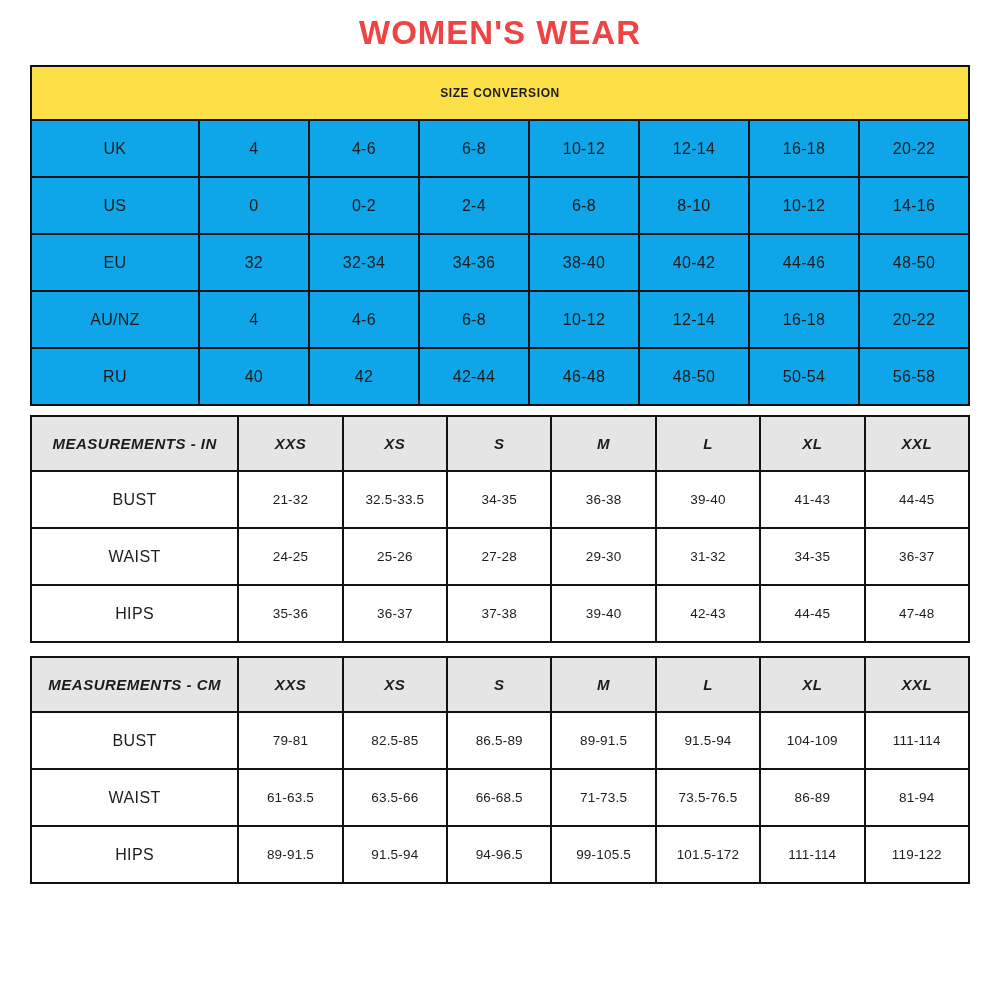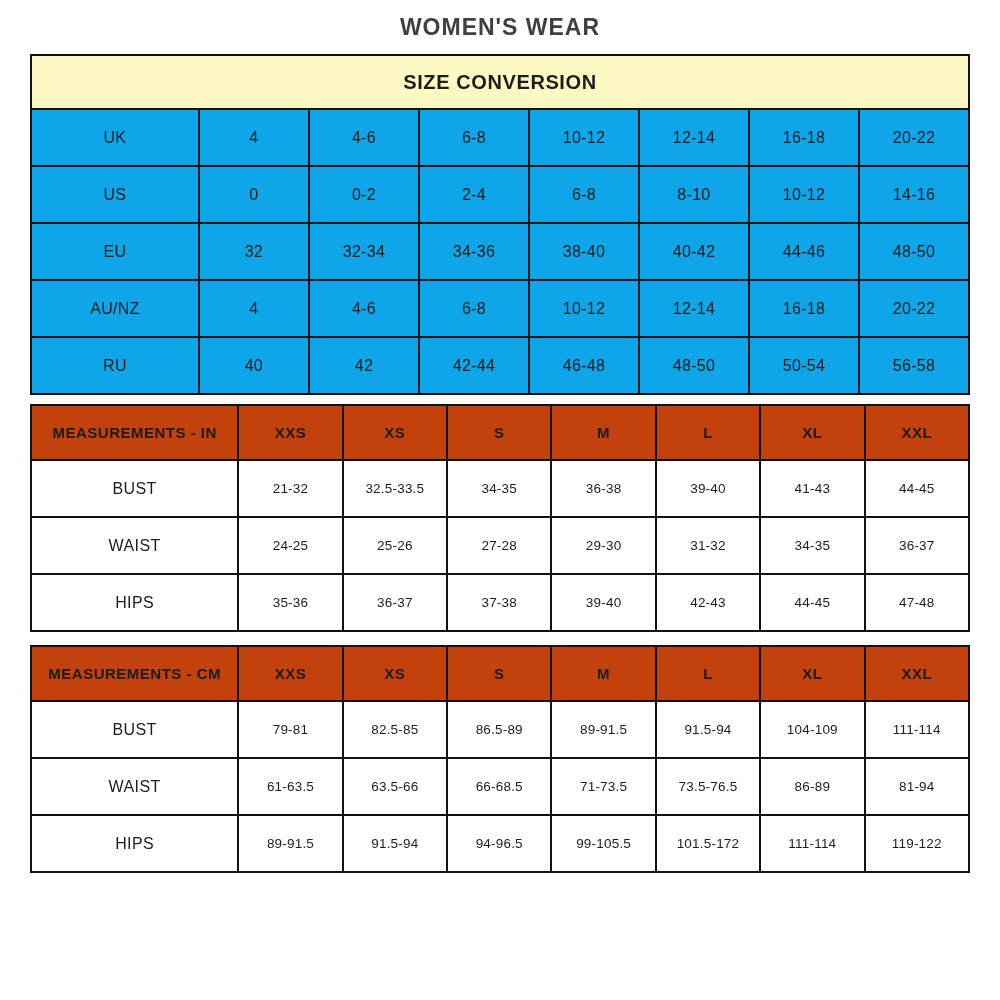--- a/index.html
+++ b/index.html
@@ -11,44 +11,44 @@
   }
   .page {
     width: 1000px;
     height: 1000px;
     box-sizing: border-box;
     padding: 8px 30px 0 30px;
     background: #ffffff;
   }
   .title {
     text-align: center;
-    font-size: 23px;
+    font-size: 33px;
     font-weight: 700;
     letter-spacing: 1px;
     margin: 6px 0 13px 0;
-    color: #404040;
+    color: #ef4444;
   }
   table {
     width: 100%;
     border-collapse: collapse;
     table-layout: fixed;
   }
   th, td {
     border: 2px solid #121212;
     text-align: center;
     vertical-align: middle;
     padding: 0 2px;
     overflow: hidden;
     white-space: nowrap;
   }
   
   .t1 .banner-cell {
-    background: #fef9c3;
+    background: #fde047;
     height: 52px;
-    font-size: 20px;
+    font-size: 12px;
     font-weight: 700;
     letter-spacing: 0.6px;
   }
   .t1 .colhead-cell {
     height: 53px;
     font-size: 16px;
     font-weight: 400;
     letter-spacing: 0.4px;
     background: #ffffff;
   }
@@ -59,25 +59,26 @@
     background: #0ea5e9;
   }
   
   .m-table {
     margin-top: 9px;
   }
   .m-table.cm {
     margin-top: 13px;
   }
   .m-table thead th {
-    background: #c2410c;
+    background: #e5e5e5;
     height: 53px;
     font-size: 15px;
     font-weight: 700;
     letter-spacing: 0.5px;
+    font-style: italic;
   }
   .m-table td {
     height: 55px;
     font-size: 13.5px;
     letter-spacing: 0.2px;
     background: #ffffff;
     border-radius: 18px;
   }
   .m-table td.rowlabel {
     font-size: 16px;

